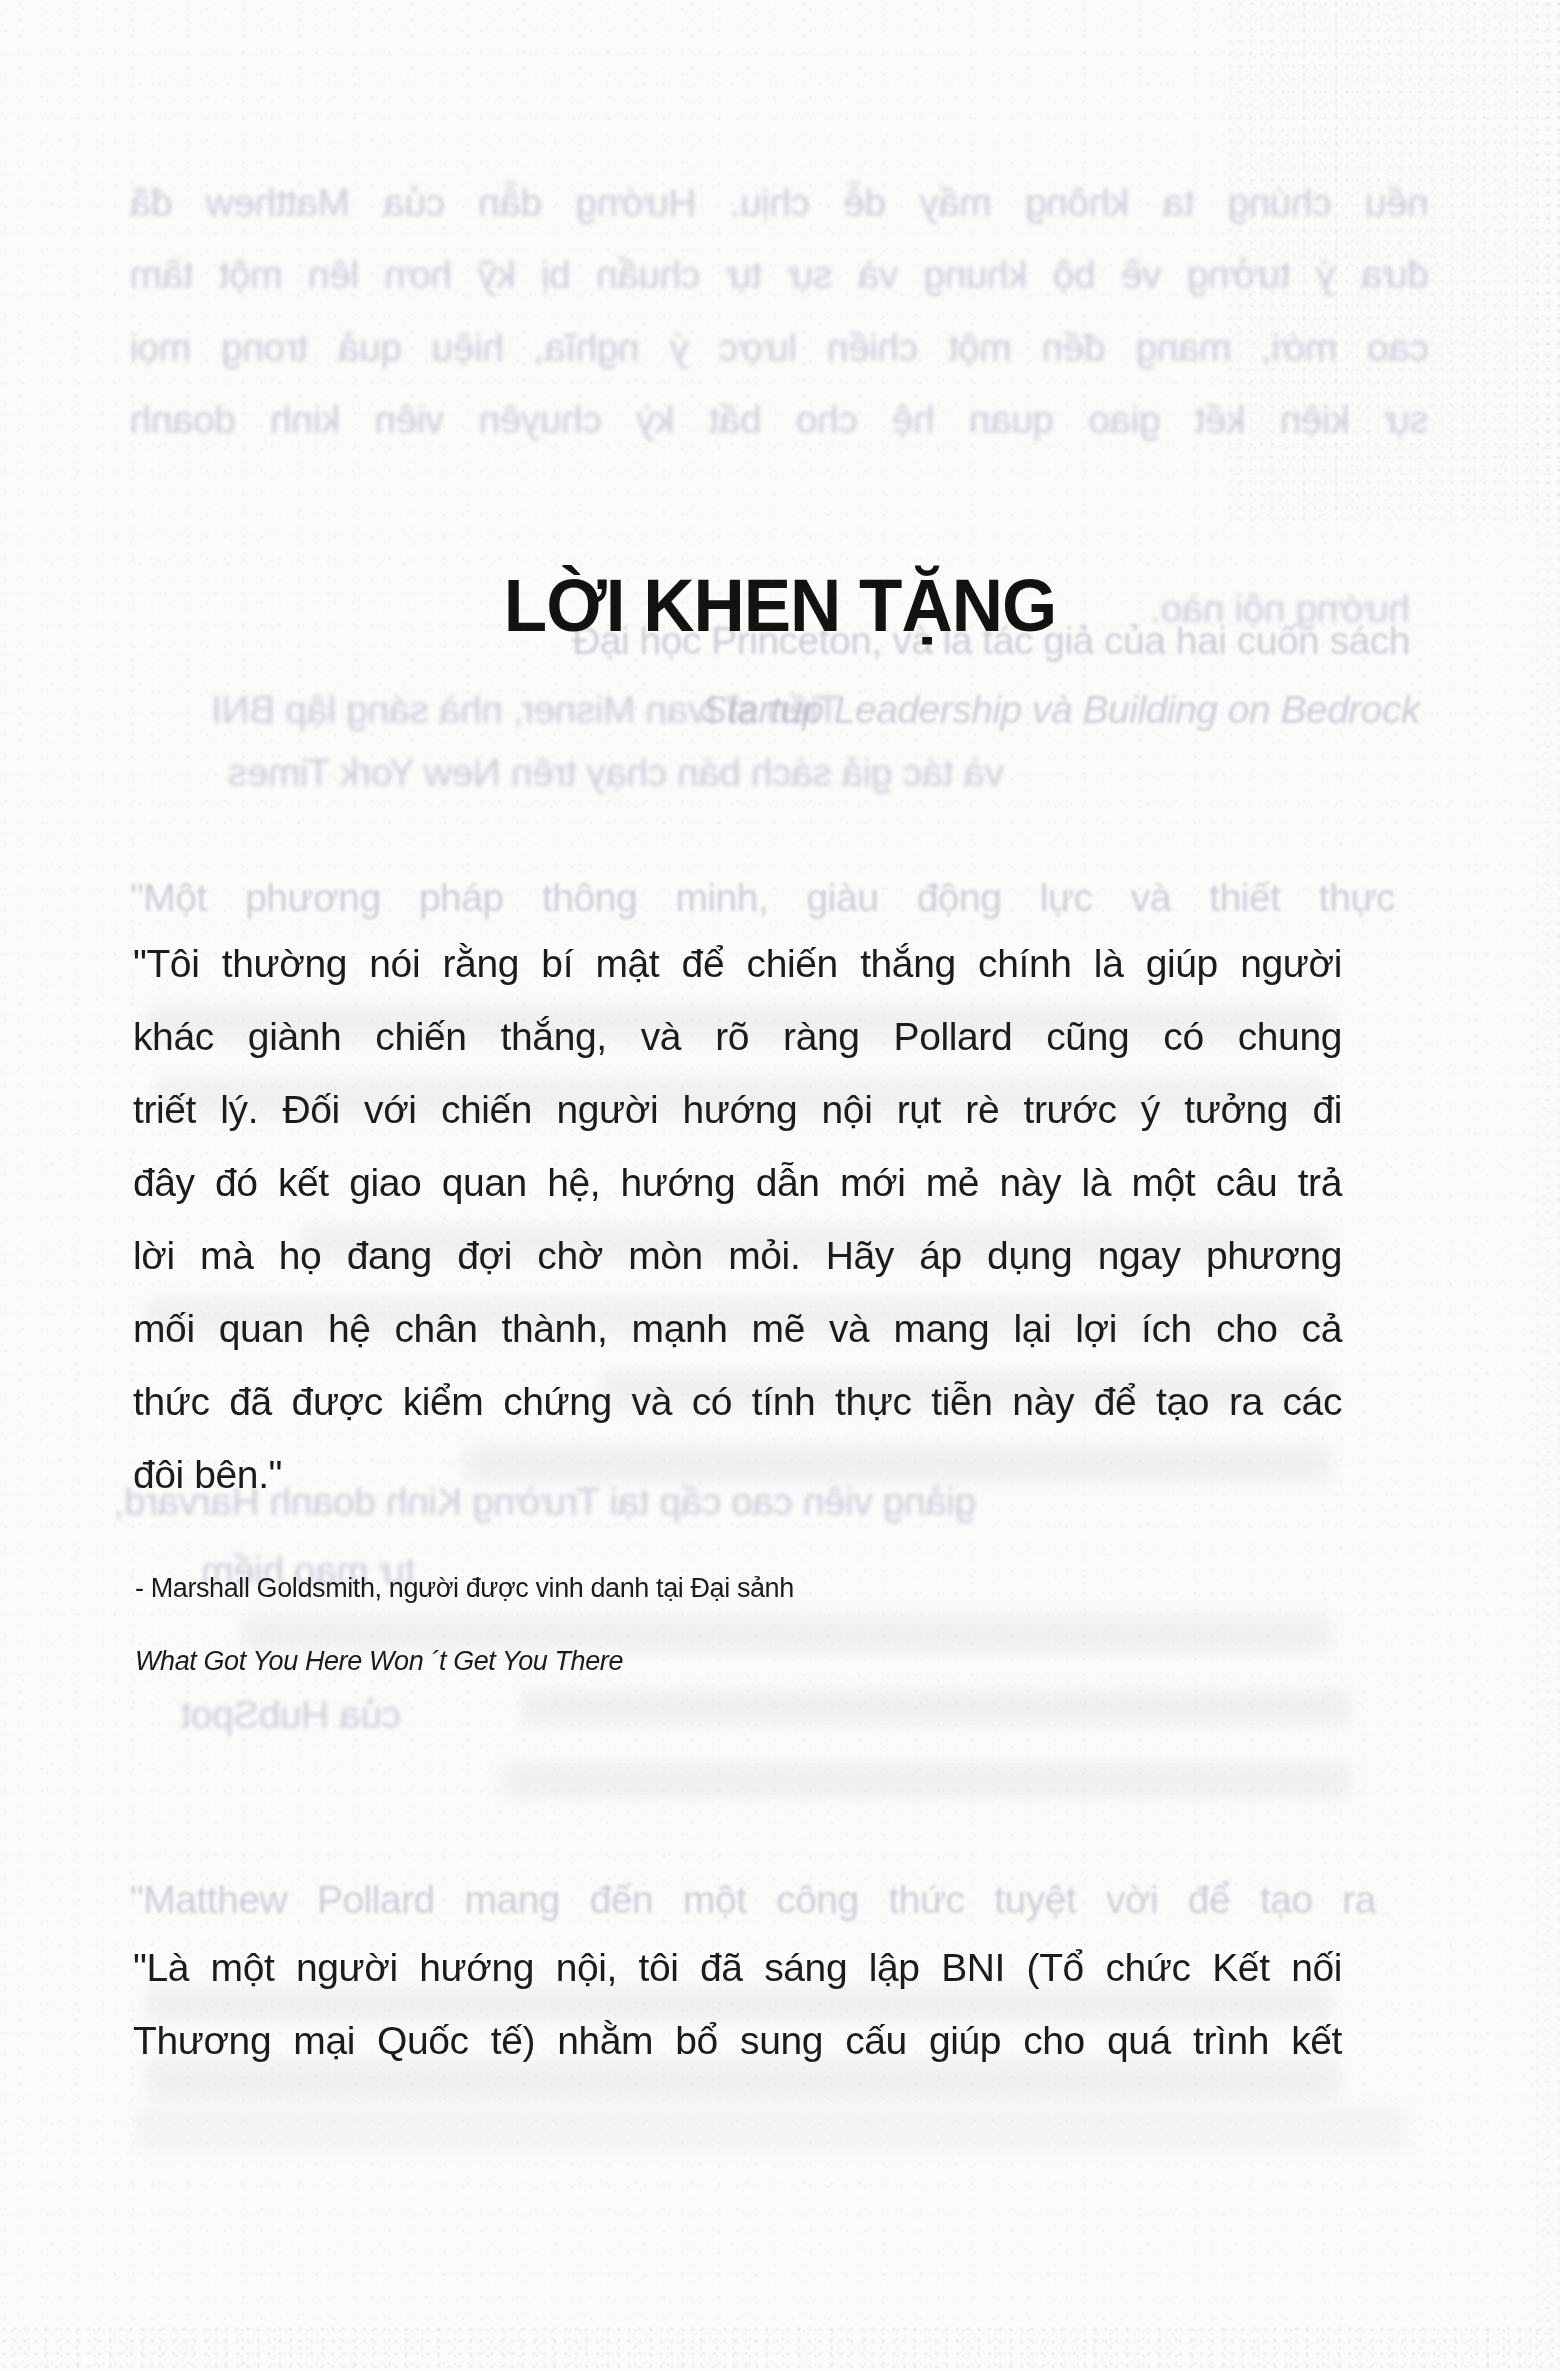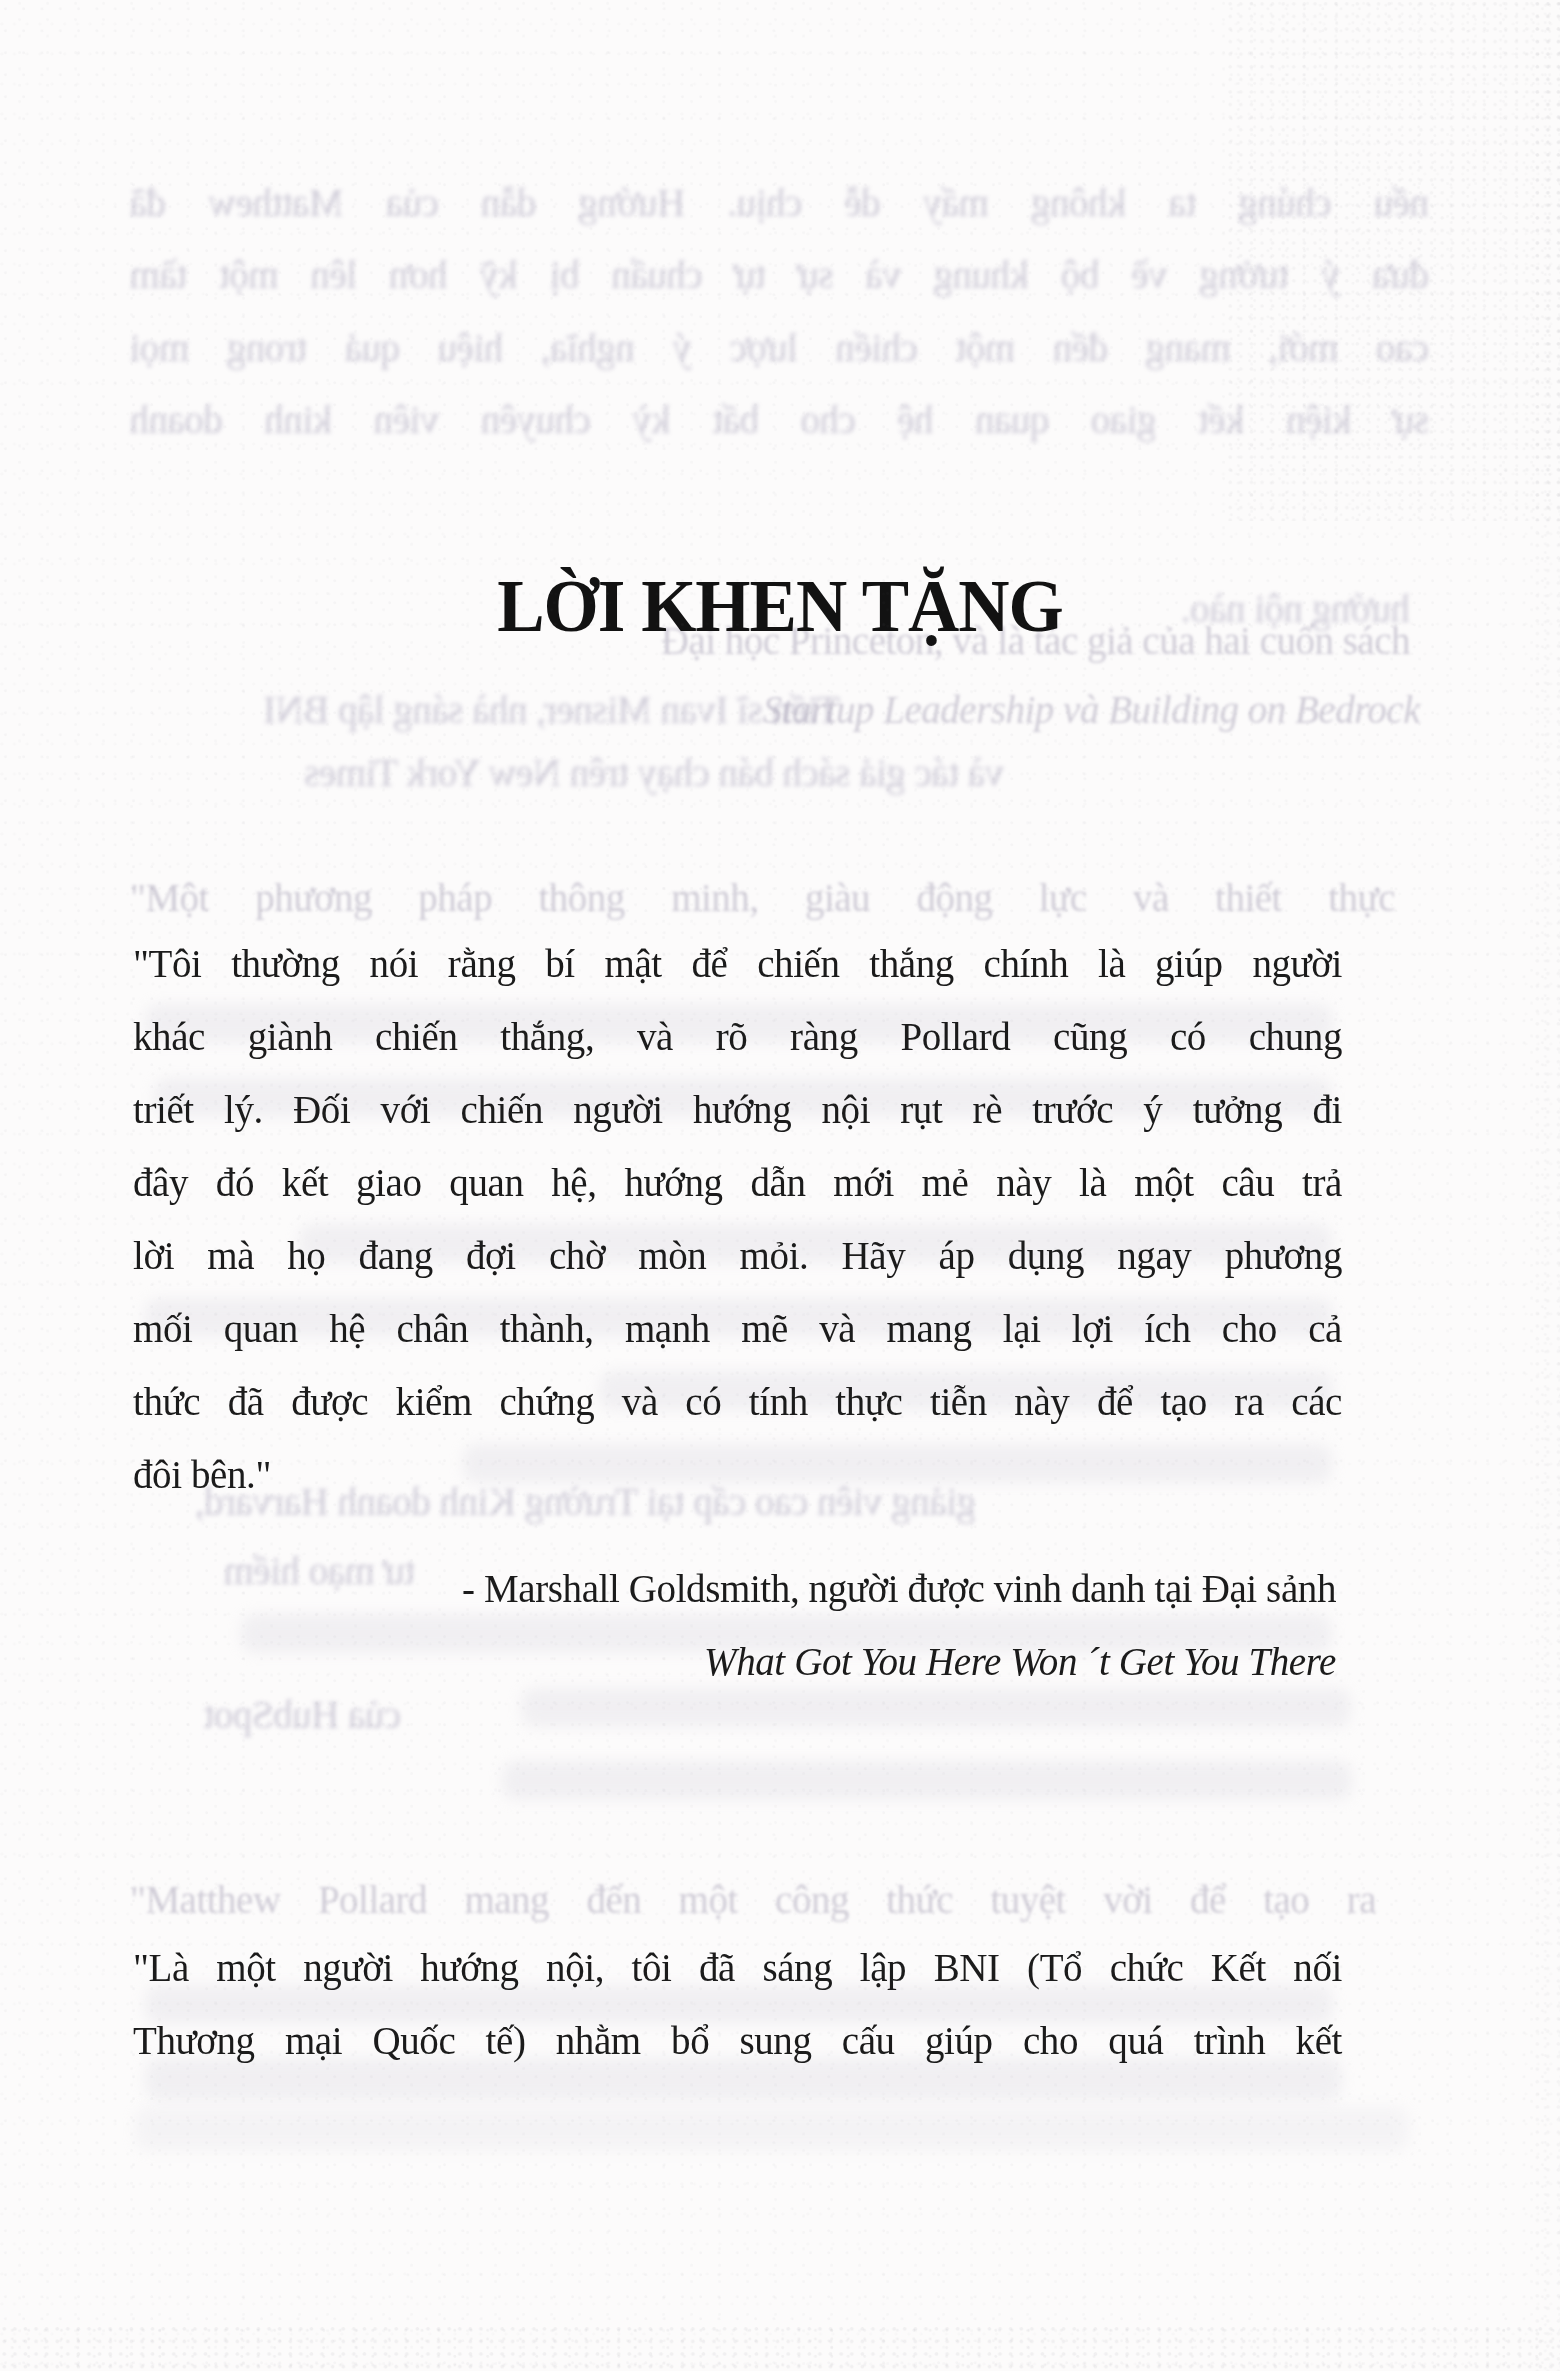--- a/index.html
+++ b/index.html
@@ -2,21 +2,21 @@
 <html><head>
 <meta charset="utf-8">
 <style>
   html,body{margin:0;padding:0;background:#e8e8e8;}
   .page{
     position:relative;
     width:1560px;height:2371px;
     margin:0 auto;
     background:#fcfbfb;
     overflow:hidden;
-    font-family:Liberation Serif, serif;
+    font-family:Liberation Sans, sans-serif;
     color:#1b1b1b;
   }
   
   .page::after{
     content:"";position:absolute;inset:0;pointer-events:none;
     background-image:
       radial-gradient(circle at 30% 40%, rgba(120,120,130,.06) 0 1px, transparent 1.9px),
       radial-gradient(circle at 70% 20%, rgba(120,120,130,.05) 0 1px, transparent 1.9px),
       radial-gradient(circle at 15% 80%, rgba(120,120,130,.04) 0 1px, transparent 1.9px);
     background-size:18.3px 22px, 28px 16.4px, 12.6px 30px;
@@ -69,23 +69,23 @@
   .quote{
     position:absolute;left:133px;width:1209px;
     font-size:39px;line-height:73px;letter-spacing:-0.4px;
     font-weight:500;
   }
   .quote .jl{text-align:justify;text-align-last:justify;}
   .quote .ll{text-align:left;}
   #quote1{top:927px;}
   #quote2{top:1931px;}
   .attr{
-    position:absolute;left:127px;top:1552px;width:1209px;
-    font-size:39px;line-height:73px;letter-spacing:-0.4px;
-    text-align:right;font-weight:500;
+    position:absolute;left:135px;top:1552px;width:1209px;
+    font-size:27px;line-height:73px;letter-spacing:-0.4px;
+    font-weight:500;
   }
   .attr .i{font-style:italic;}
 </style>
 </head>
 <body>
 
 <div class="page">
 
   <div class="wash tr"></div>
   <div class="wash re"></div>

